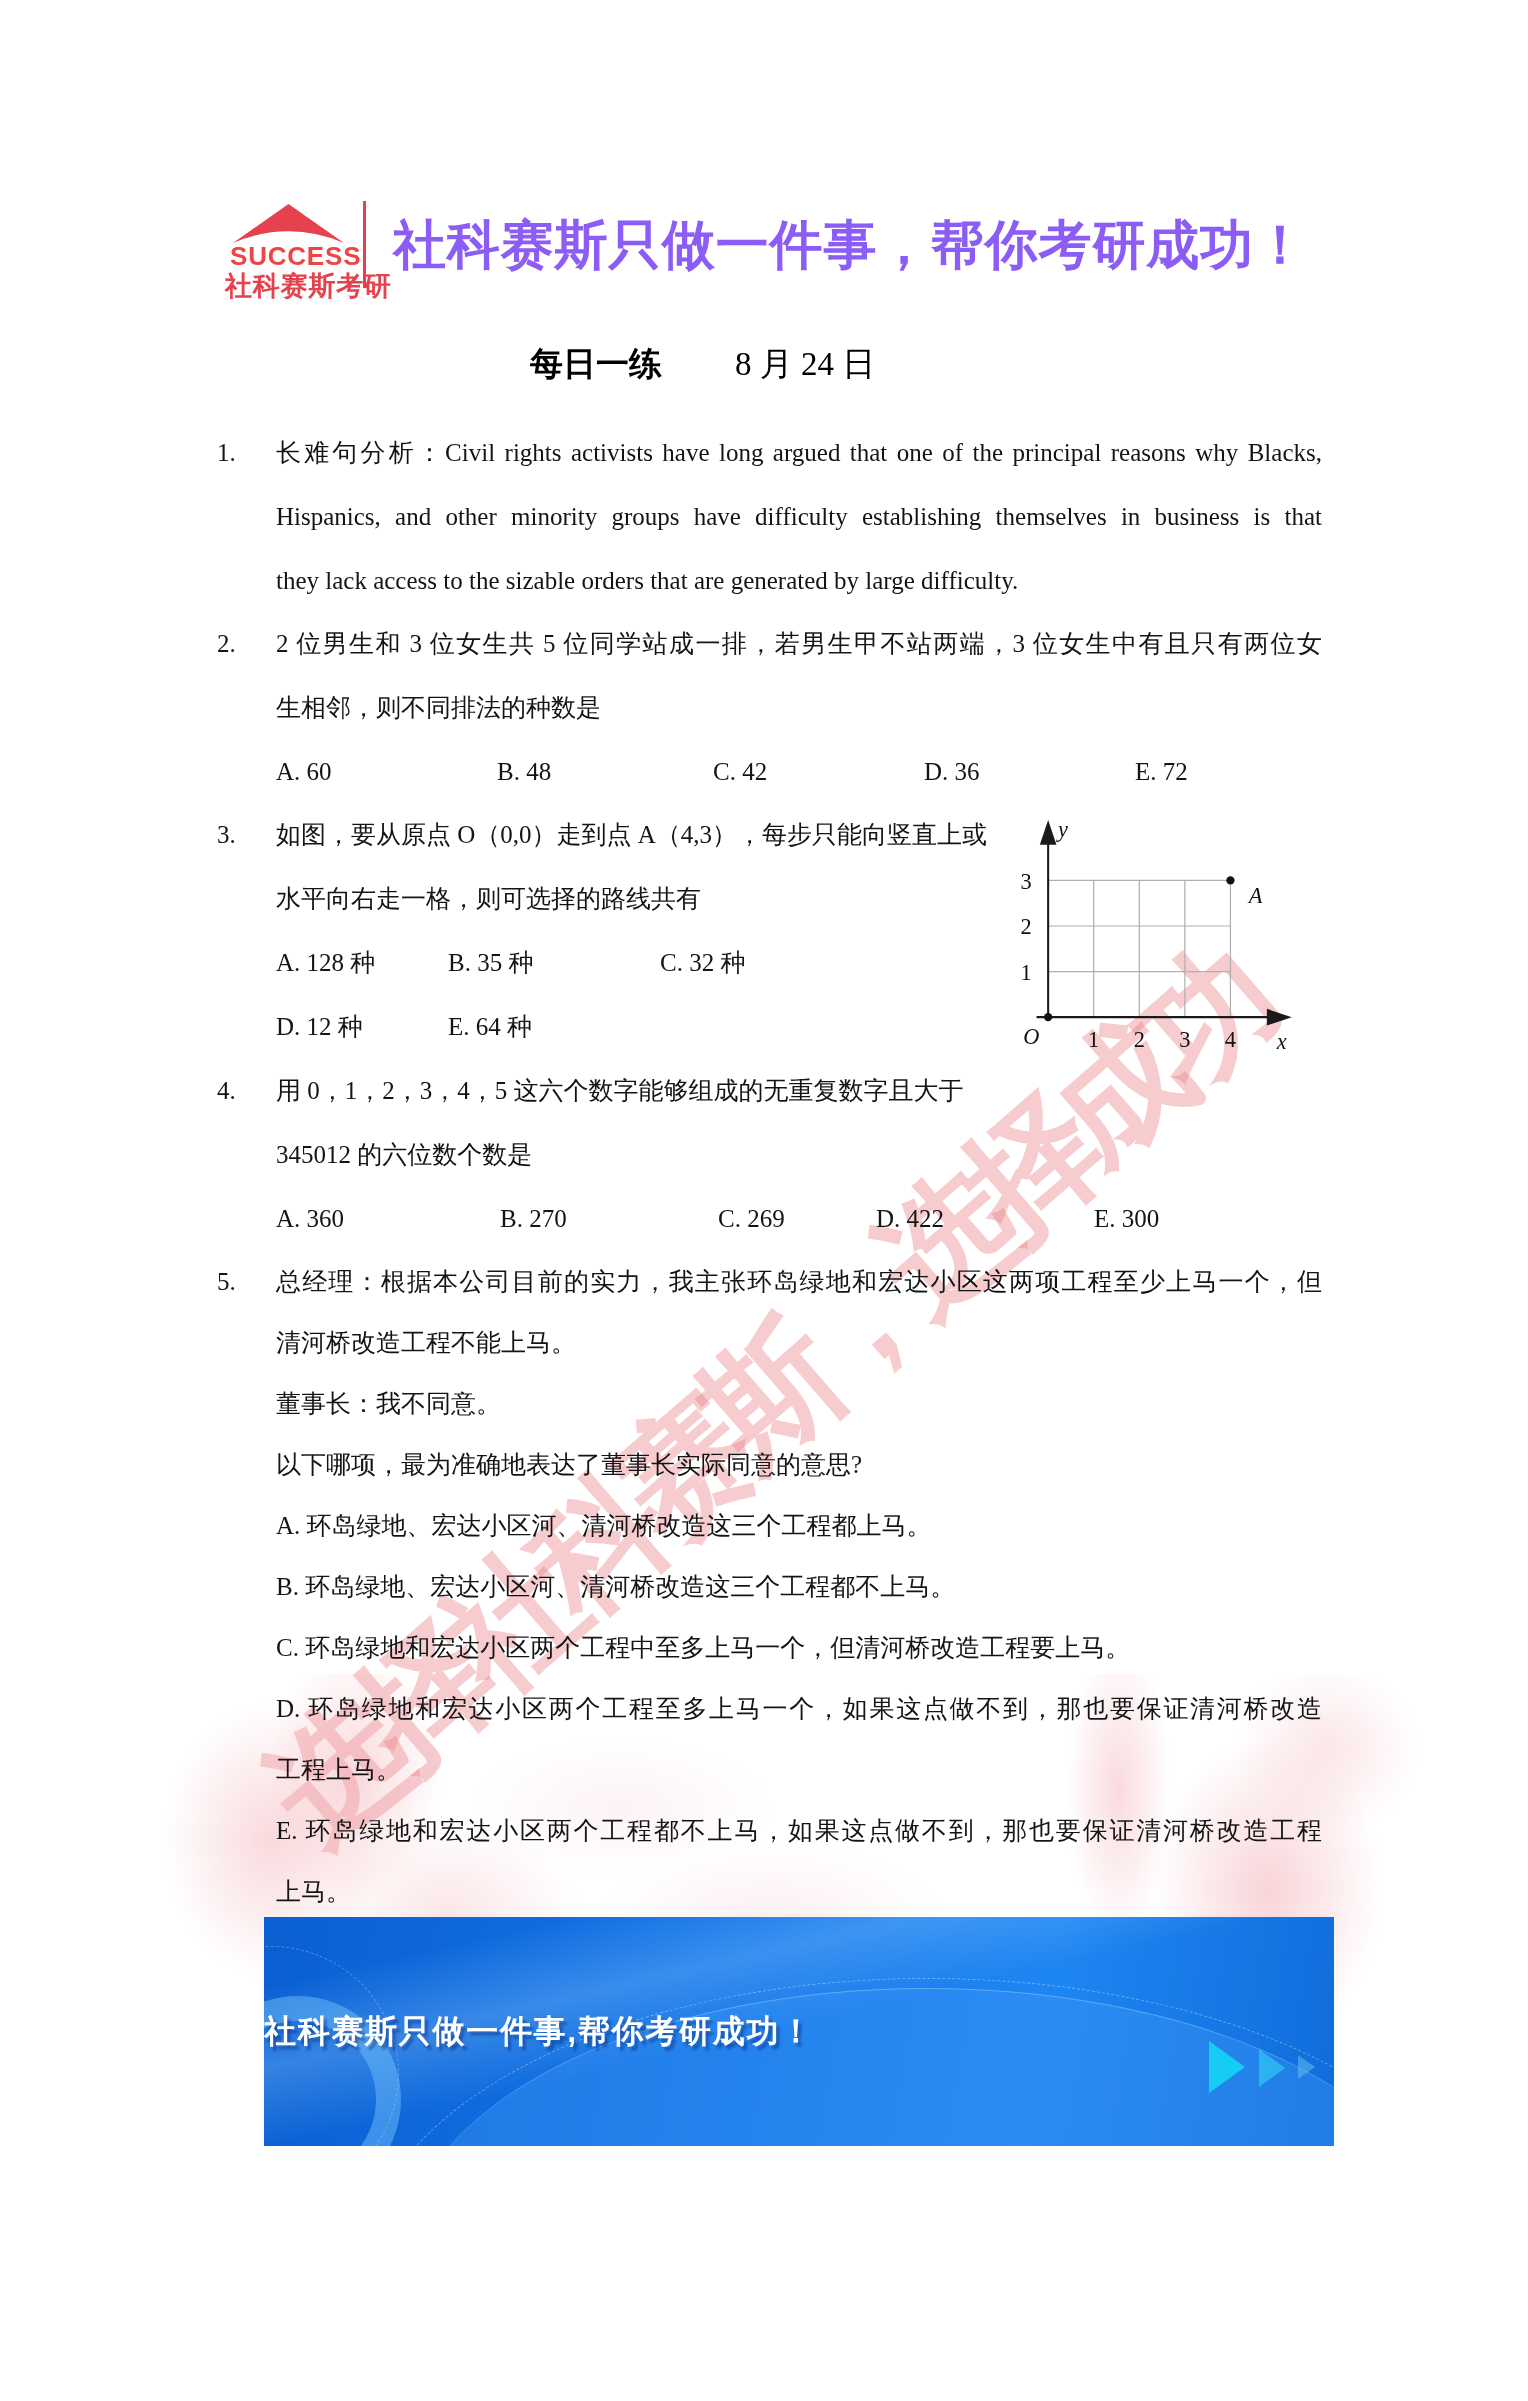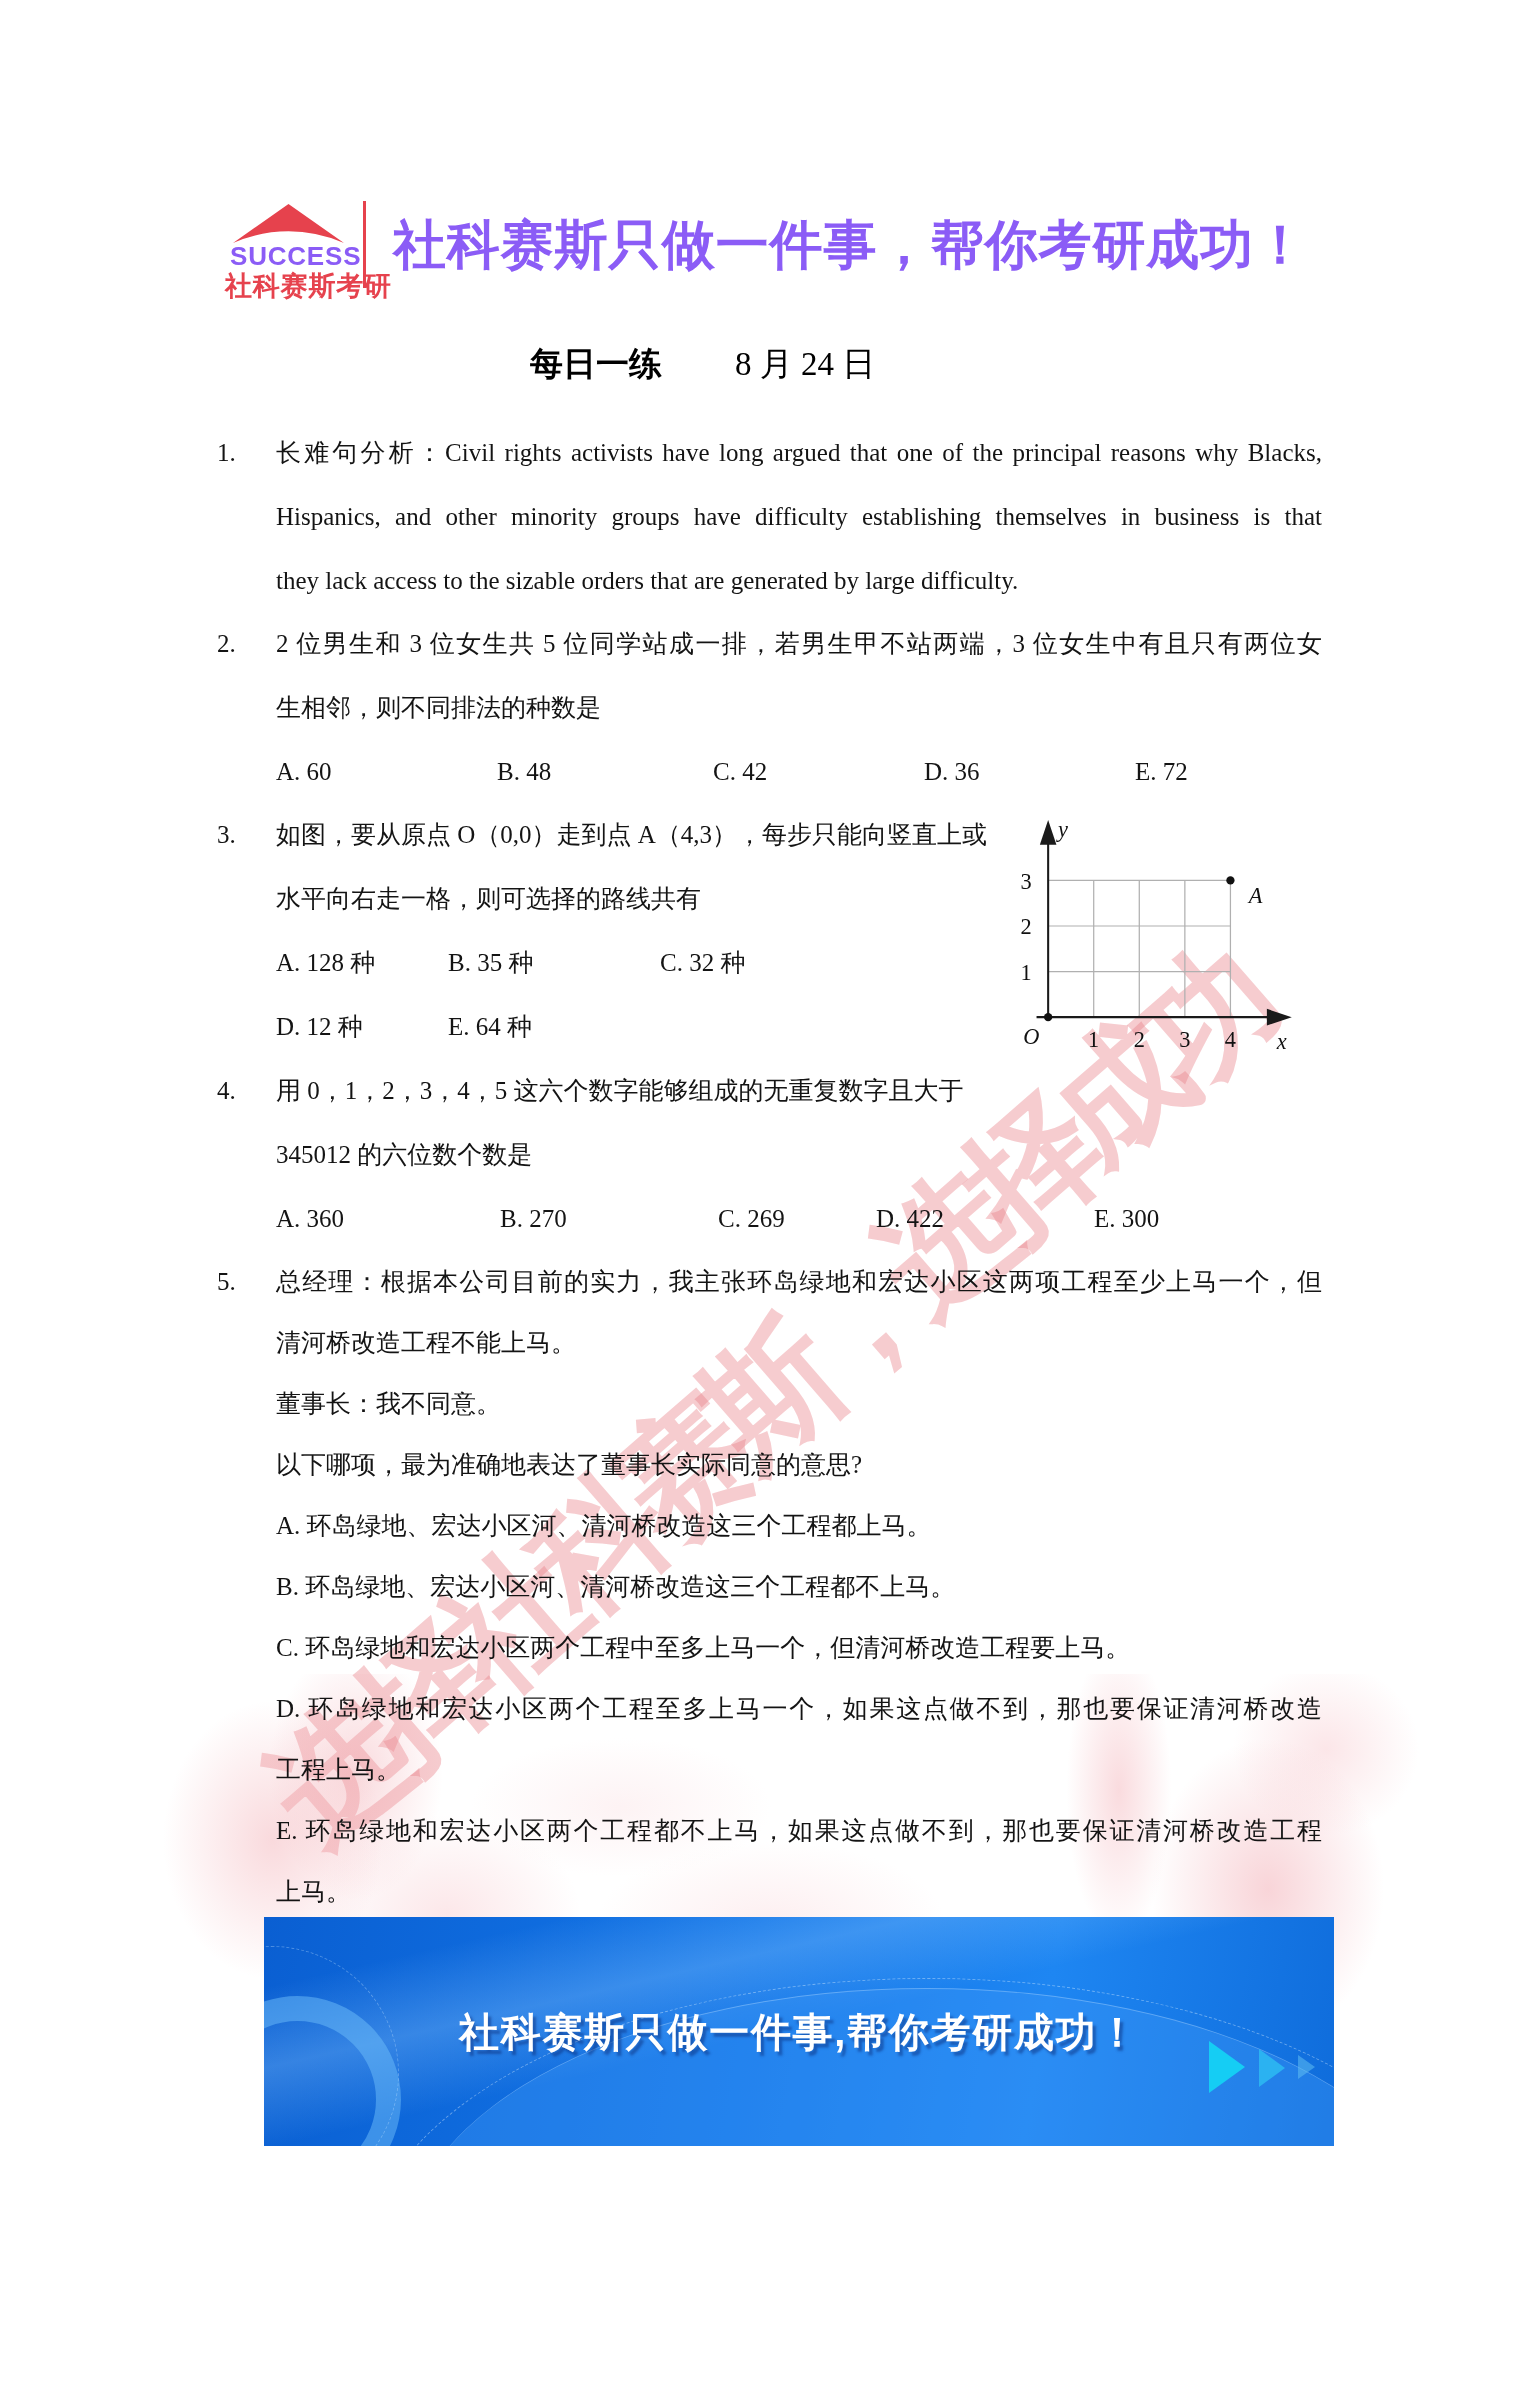--- a/index.html
+++ b/index.html
@@ -18,21 +18,21 @@
       radial-gradient(124px 182px at 356px 99px, rgba(241,163,171,0.40), rgba(241,163,171,0) 70%),
       radial-gradient(249px 116px at 771px 249px, rgba(249,208,212,0.35), rgba(249,208,212,0) 70%),
       radial-gradient(75px 215px at 1119px 116px, rgba(243,175,182,0.45), rgba(243,175,182,0) 70%),
       radial-gradient(166px 215px at 1268px 215px, rgba(241,166,174,0.48), rgba(241,166,174,0) 70%),
       radial-gradient(133px 124px at 1326px 75px, rgba(246,192,198,0.40), rgba(246,192,198,0) 70%),
       radial-gradient(215px 99px at 621px 133px, rgba(249,214,218,0.30), rgba(249,214,218,0) 70%);}
 
   
   .logo-roof{position:absolute;left:233px;top:204px;width:111px;height:39px;}
   .logo-word{position:absolute;left:230px;top:241px;font-family:"Liberation Sans",sans-serif;
-             font-weight:bold;font-size:26px;letter-spacing:0.8px;color:#8b5cf6;}
+             font-weight:bold;font-size:26px;letter-spacing:0.8px;color:#ef4444;}
   .logo-sub{position:absolute;left:225px;top:268px;font-family:Liberation Sans, sans-serif;
             font-weight:bold;font-size:27px;letter-spacing:0.8px;color:#e6424d;}
   .logo-divider{position:absolute;left:363px;top:201px;width:3.3px;height:87px;background:#e6424d;}
   .slogan{position:absolute;left:393px;top:210px;font-family:"Liberation Sans",sans-serif;
           font-weight:bold;font-size:53px;letter-spacing:0.8px;color:#8b5cf6;white-space:nowrap;}
 
   
   .page-title{position:absolute;left:530px;top:342px;font-size:33px;color:#000;white-space:nowrap;}
   .page-title .t1{font-weight:bold;margin-right:73px;text-align:center;}
 
@@ -65,22 +65,22 @@
         background:linear-gradient(to bottom, rgba(140,200,255,0) 22%, rgba(140,200,255,0.33) 50%, rgba(140,200,255,0) 78%);}
   .dome{position:absolute;left:141px;bottom:-373px;width:1044px;height:530px;border-radius:50%;
         background:rgba(62,152,246,0.38);border-top:1.7px solid rgba(200,230,255,0.35);}
   .arc{position:absolute;left:99px;bottom:-414px;width:1127px;height:580px;border-radius:50%;
        border:1.7px dashed rgba(230,245,255,0.40);}
   .ring{position:absolute;left:-70px;top:79px;width:157px;height:157px;border-radius:50%;
         border:25px solid rgba(110,190,250,0.50);}
   .ring2{position:absolute;left:-120px;top:29px;width:253px;height:253px;border-radius:50%;
          border:1.7px dashed rgba(200,230,255,0.35);}
   .banner-text{position:absolute;left:0;top:50%;transform:translateY(-50%);width:100%;
-               text-align:center;font-family:"Liberation Sans","DejaVu Sans",sans-serif;
-               font-weight:bold;font-size:40px;letter-spacing:1.7px;color:#ffffff;
+               text-align:left;font-family:"Liberation Sans","DejaVu Sans",sans-serif;
+               font-weight:bold;font-size:32px;letter-spacing:1.7px;color:#ffffff;
                text-shadow:3.3px 4.1px 2.5px rgba(8,35,110,0.45);white-space:nowrap;}
   .arrows{position:absolute;left:945px;top:124px;width:116px;height:66px;}
   .tri{position:absolute;width:0;height:0;border-style:solid;border-color:transparent;}
   .tri1{left:0;top:0;border-width:26.5px 0 26.5px 36px;border-left-color:#15cdf4;}
   .tri2{left:50px;top:7.5px;border-width:19px 0 19px 26.5px;border-left-color:rgba(45,190,243,0.80);}
   .tri3{left:89px;top:14px;border-width:12.4px 0 12.4px 17.4px;border-left-color:rgba(95,190,240,0.55);}
 </style>
 </head>
 <body>
 

